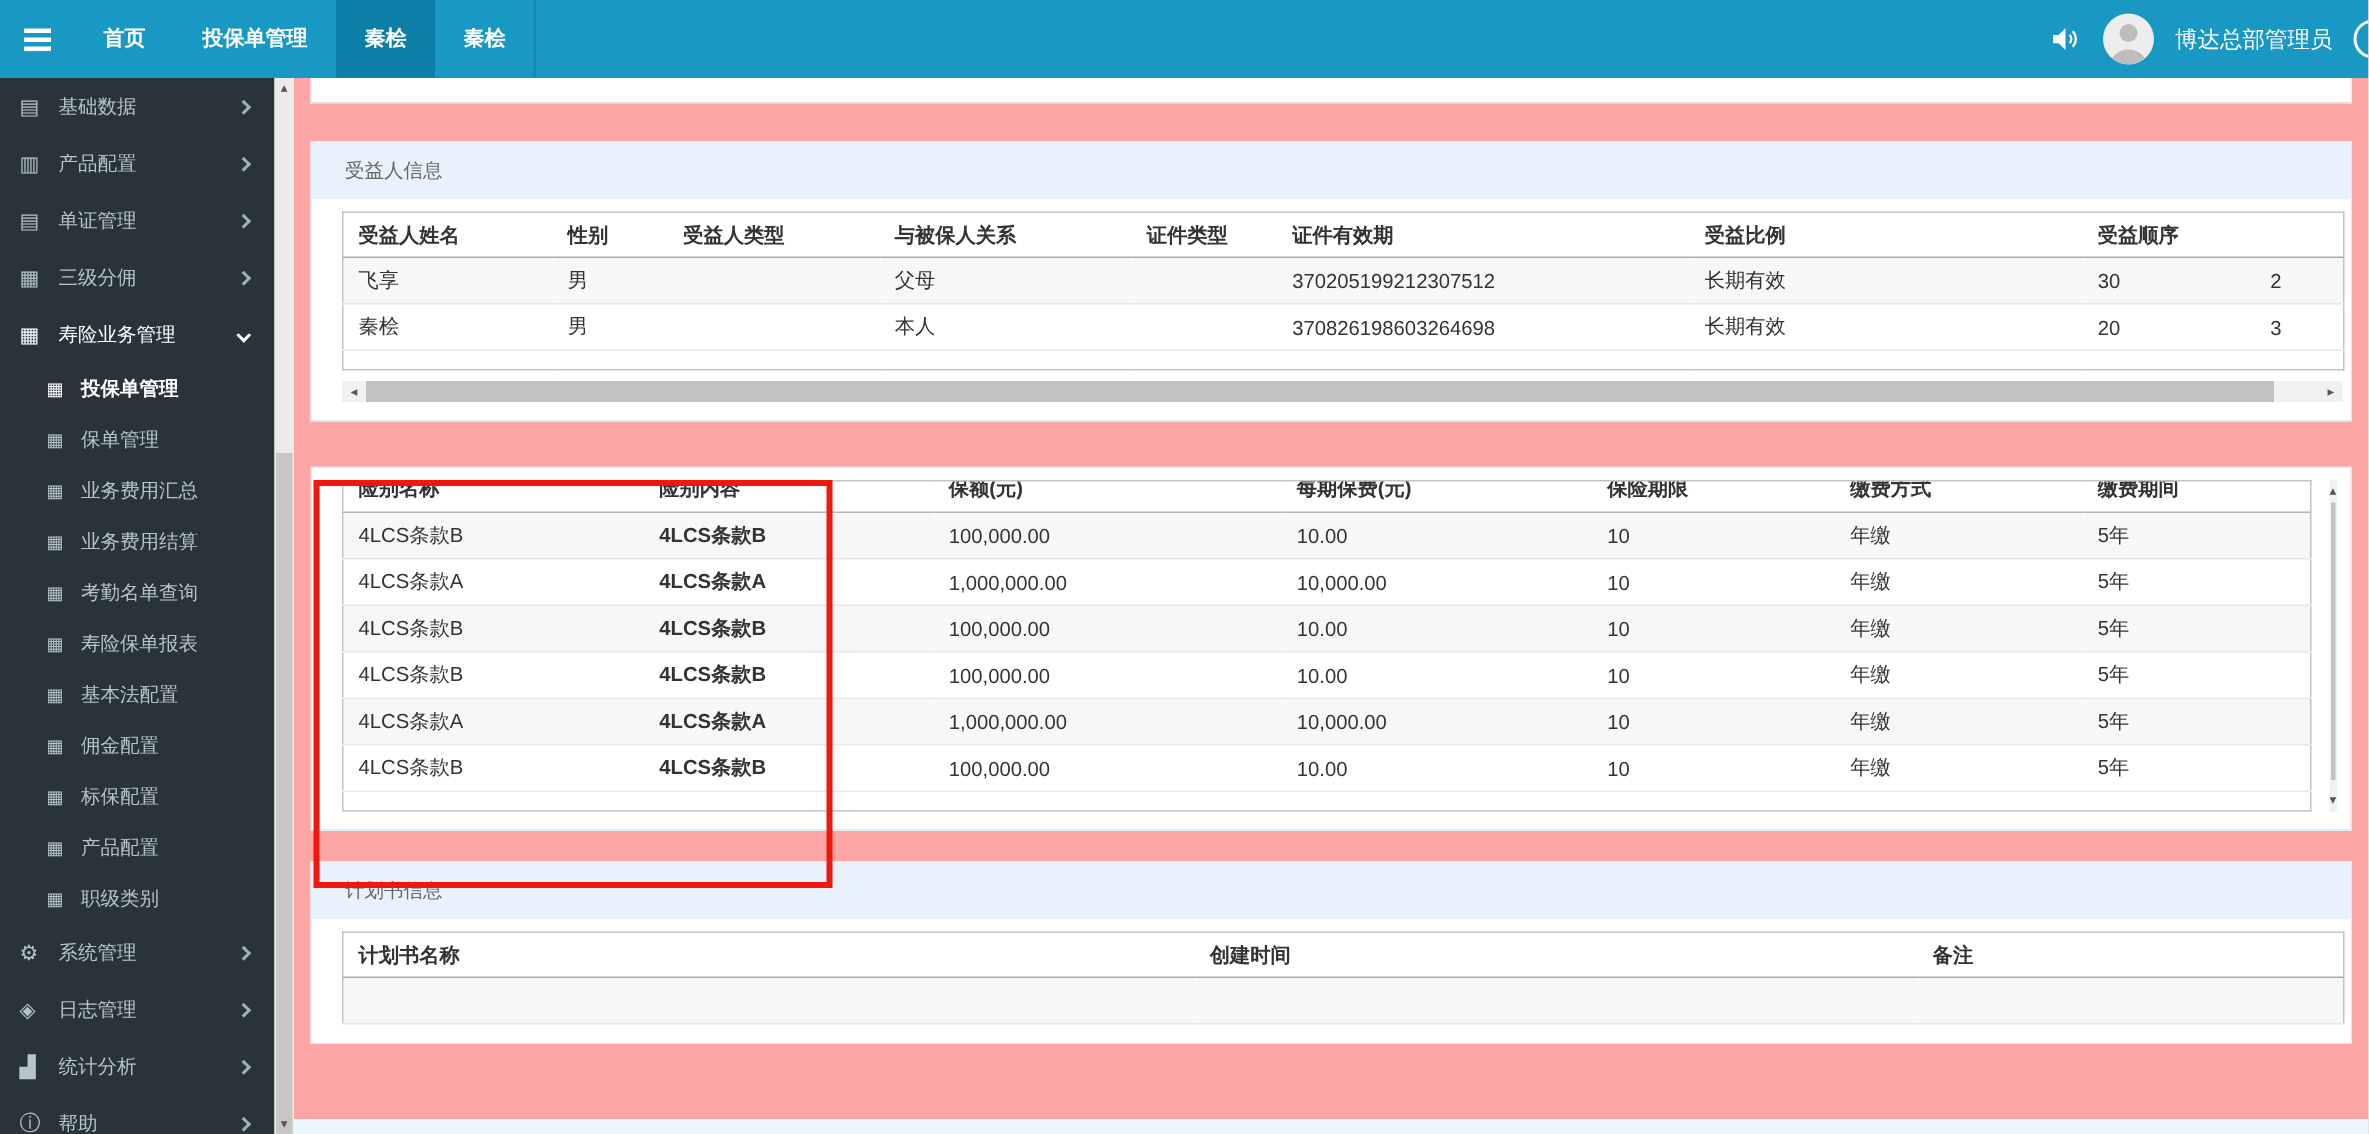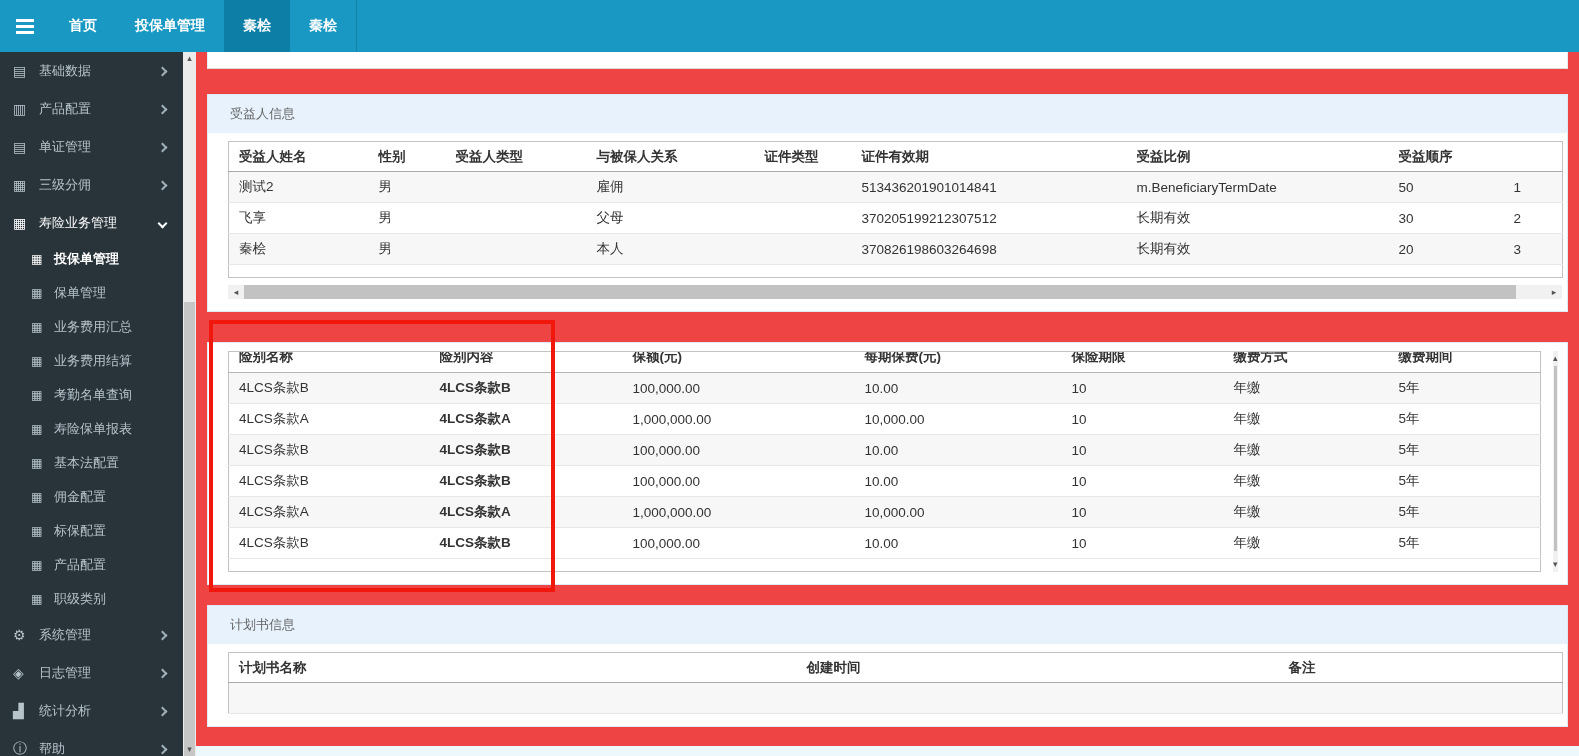--- a/index.html
+++ b/index.html
@@ -33,21 +33,21 @@
   .s-sub .s-item.cur { color:#fff; font-weight:bold; }
 
   
   .sb-scroll { position:absolute; left:183px; top:52px; width:13px; height:704px; background:#ebebeb; }
   .sb-scroll .arr { position:absolute; left:0; width:13px; height:13px; color:#555; font-size:9px; line-height:13px; text-align:center; cursor:pointer; }
   .sb-scroll .arr.up { top:0; }
   .sb-scroll .arr.dn { bottom:0; }
   .sb-scroll .thumb { position:absolute; left:1px; width:11px; top:250px; height:480px; background:#c6c6c6; }
 
   
-  .main { position:absolute; left:196px; top:52px; width:1383px; height:704px; background:#ef4444; overflow:hidden; }
+  .main { position:absolute; left:196px; top:52px; width:1383px; height:704px; background:#fca5a5; overflow:hidden; }
   .inner { padding-left:11px; width:1372px; }
   .stub { width:1361px; height:17px; border:1px solid #e6eef5; border-top:none; border-bottom:1px solid #dedede; background:#fff; }
 
   .panel { width:1361px; border:1px solid #ddebf7; background:#fff; }
   .panel-h { background:#e7f2fc; height:38px; line-height:38px; padding:0 22px; font-size:13px; color:#666; }
   .panel-b { padding:8px 20px 12px 20px; background:#fff; }
 
   table.tbl { border-collapse:collapse; table-layout:fixed; border:1px solid #c3c3c3; }
   .tbl th, .tbl td { padding:0 10px; height:31px; font-size:13.5px; color:#333; text-align:left; overflow:hidden; white-space:nowrap; }
   .tbl thead th { height:30px; font-weight:bold; border-bottom:1px solid #ababab; background:#fff; }
@@ -89,20 +89,37 @@
       <i></i>
       <i></i>
       <i></i>
     </div>
   <div class="tab">首页</div>
   <div class="tab">投保单管理</div>
   <div class="tab active">秦桧</div>
   <div class="tab">秦桧</div>
   <div class="top-div"></div>
 
+  <div class="top-right">
+    <div class="snd">
+      <svg width="22" height="22" viewBox="0 0 24 24">
+        <polygon points="3,9 7,9 12,4 12,20 7,15 3,15" fill="#fff"></polygon>
+        <path d="M15 9 a4.2 4.2 0 0 1 0 6" stroke="#fff" stroke-width="1.6" fill="none"></path>
+        <path d="M17.2 6.4 a8 8 0 0 1 0 11.2" stroke="#fff" stroke-width="1.6" fill="none"></path>
+      </svg>
+    </div>
+    <div class="avatar">
+      <svg width="34" height="34" viewBox="0 0 34 34">
+        <circle cx="17" cy="13" r="6" fill="#bdbdbd"></circle>
+        <path d="M5 34 a12 10 0 0 1 24 0 Z" fill="#bdbdbd"></path>
+      </svg>
+    </div>
+    <div class="uname">博达总部管理员</div>
+    <div class="power"></div>
+  </div>
 </div>
 
 <div class="sidebar">
   <div class="s-item">
     <span class="s-ico">▤</span>
     <span class="s-lbl">基础数据</span>
       <span class="chev"></span>
   </div>
   <div class="s-item">
     <span class="s-ico">▥</span>
@@ -226,31 +243,20 @@
               <th>与被保人关系</th>
               <th>证件类型</th>
               <th>证件有效期</th>
               <th>受益比例</th>
               <th>受益顺序</th>
               <th></th>
             </tr>
           </thead>
           <tbody>
               <tr>
-                <td>测试2</td>
-                <td>男</td>
-                <td></td>
-                <td>雇佣</td>
-                <td></td>
-                <td>513436201901014841</td>
-                <td>m.BeneficiaryTermDate</td>
-                <td>50</td>
-                <td>1</td>
-              </tr>
-              <tr>
                 <td>飞享</td>
                 <td>男</td>
                 <td></td>
                 <td>父母</td>
                 <td></td>
                 <td>370205199212307512</td>
                 <td>长期有效</td>
                 <td>30</td>
                 <td>2</td>
               </tr>

